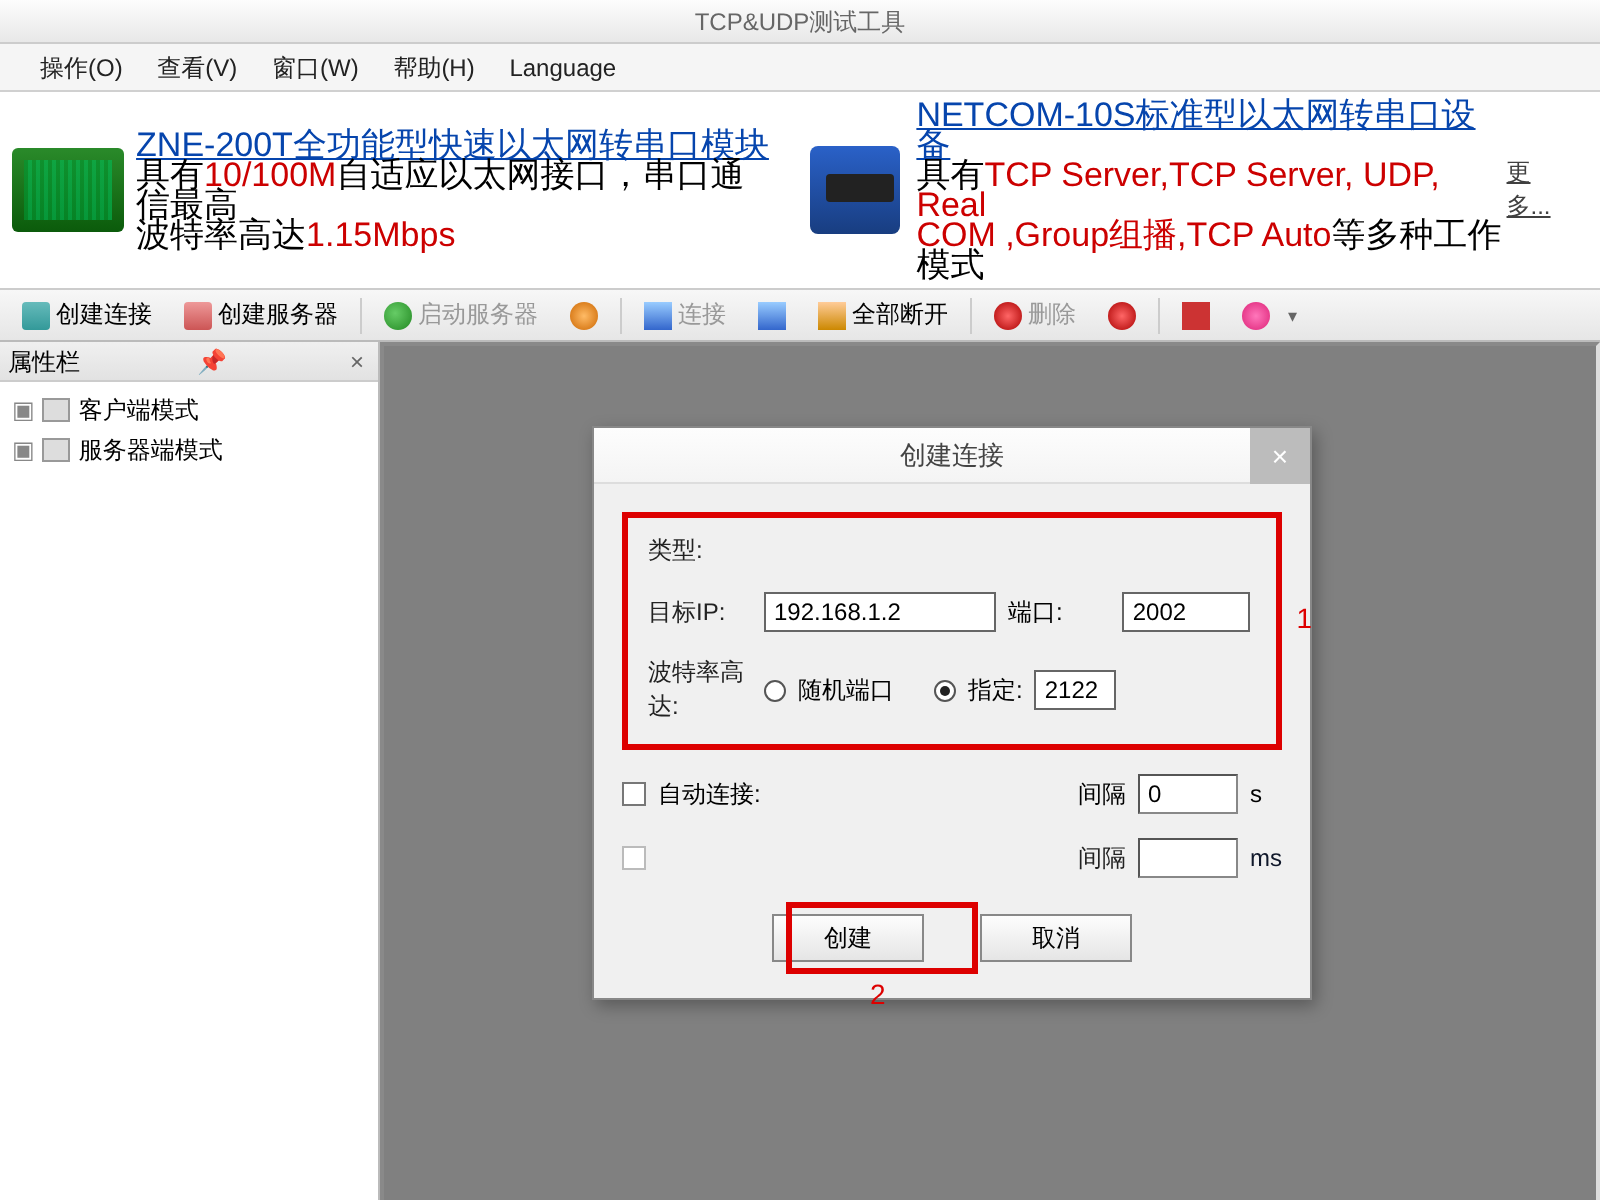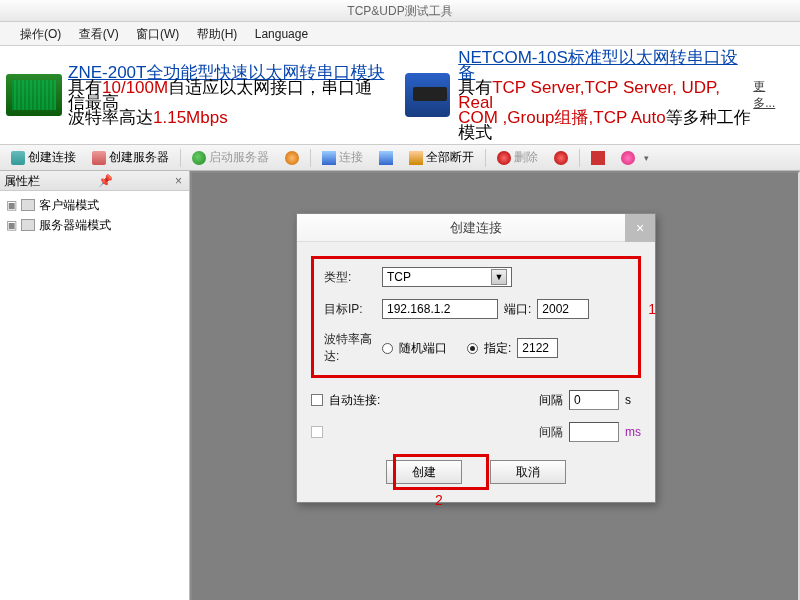--- a/index.html
+++ b/index.html
@@ -163,30 +163,26 @@
     <div class="dialog">
       <div class="dlg-title">
         <span>创建连接</span>
         <div class="dlg-close">×</div>
       </div>
       <div class="dlg-body">
         <div class="red-frame">
           <span class="anno1">1</span>
           <div class="row">
             <span class="lab">类型:</span>
-            <div class="sel">
-              <span>TCP</span>
-              <span class="arr">▼</span>
-            </div>
           </div>
           <div class="row">
             <span class="lab">目标IP:</span>
             <input class="inp" style="width: 116px;" value="192.168.1.2">
             <span>端口:</span>
-            <input class="inp" style="width: 52px;" value="2002">
+            <input class="inp" style="width: 64px; margin-left: 24px;" value="2002">
           </div>
           <div class="row">
             <span class="lab">波特率高达:</span>
             <span class="radio"></span>
             <span>随机端口</span>
             <span style="width:8px"></span>
             <span class="radio checked"></span>
             <span>指定:</span>
             <input class="inp" style="width: 41px;" value="2122">
           </div>
@@ -196,21 +192,21 @@
           <span class="chk"></span>
           <span>自动连接:</span>
           <span style="margin-left:auto">间隔</span>
           <input class="inp sunken" style="width: 50px;" value="0">
           <span style="width:16px">s</span>
         </div>
         <div class="sec gray">
           <span class="chk" style="border-color:#bbb"></span>
           <span style="margin-left:auto;color:#222">间隔</span>
           <input class="inp sunken" style="width: 50px;" value="">
-          <span style="color:#a21caf;width:16px">ms</span>
+          <span style="color:#0f172a;width:16px">ms</span>
         </div>
 
         <div class="btn-row">
           <div class="red-frame2"></div>
           <span class="anno2">2</span>
           <div class="btn">创建</div>
           <div class="btn">取消</div>
         </div>
       </div>
     </div>

